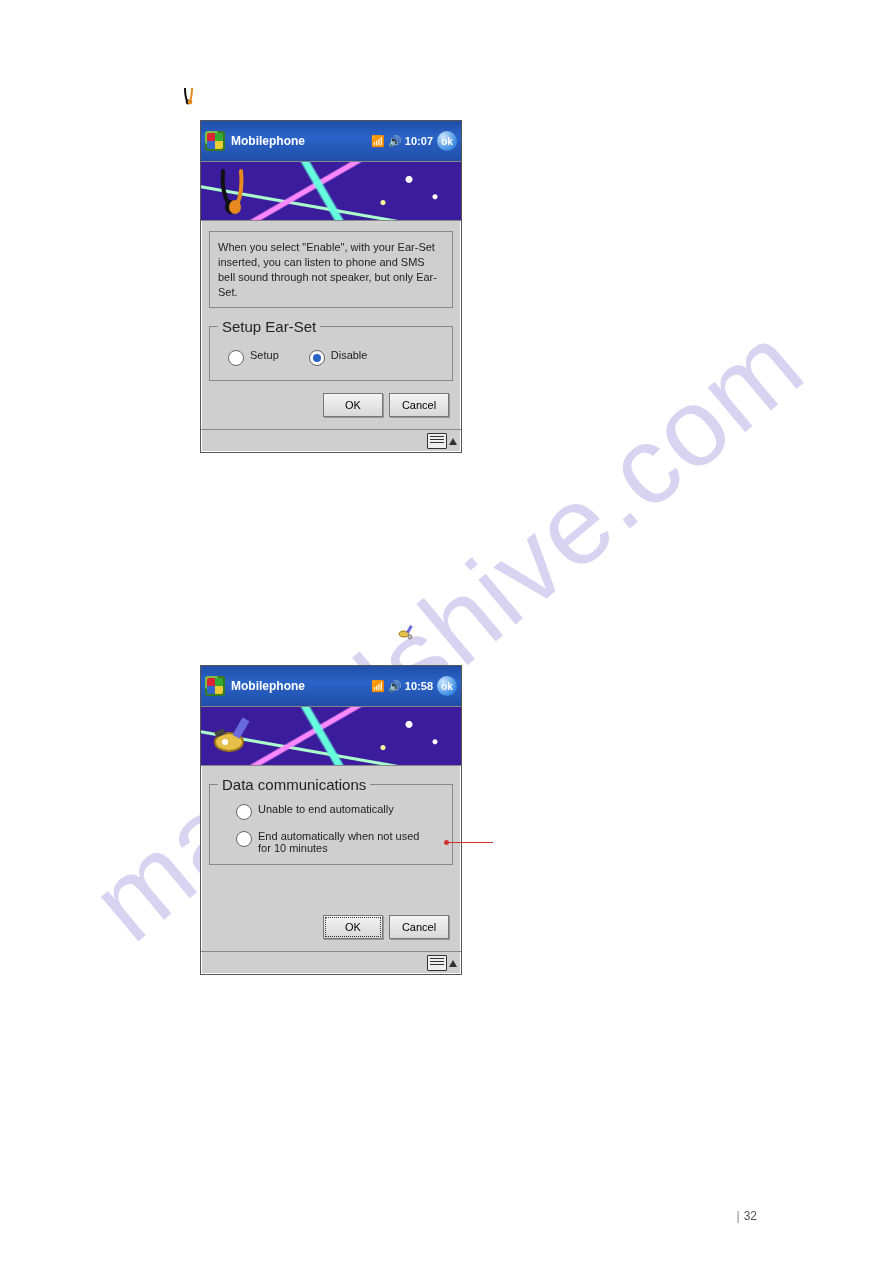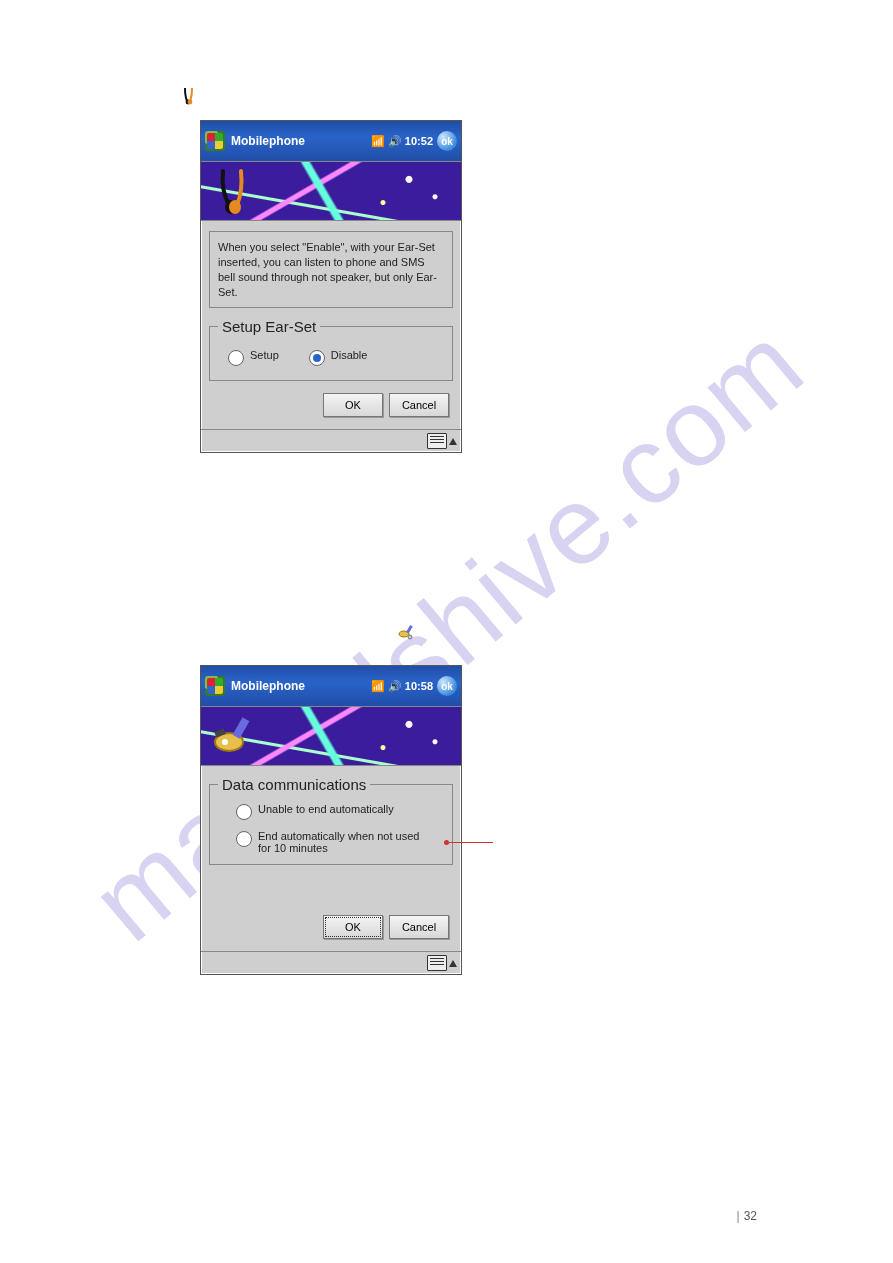--- a/index.html
+++ b/index.html
@@ -254,21 +254,21 @@
       </svg>
   </div>
 
   <div class="screenshot" style="left:200px; top:120px;">
     <div class="titlebar">
       <div class="start-icon"></div>
       <div class="title">Mobilephone</div>
       <div class="status">
         <span class="sig"></span>
         <span class="spk"></span>
-        <span>10:52</span>
+        <span>10:07</span>
       </div>
       <div class="ok-badge">ok</div>
     </div>
 
     <div class="banner">
       <div class="bg"></div>
       <div class="ear">
         <svg viewBox="0 0 50 48">
           <path d="M12 4 Q10 24 18 38" stroke="#111" stroke-width="4" fill="none" stroke-linecap="round"></path>
           <ellipse cx="20" cy="40" rx="6" ry="7" fill="#111"></ellipse>

